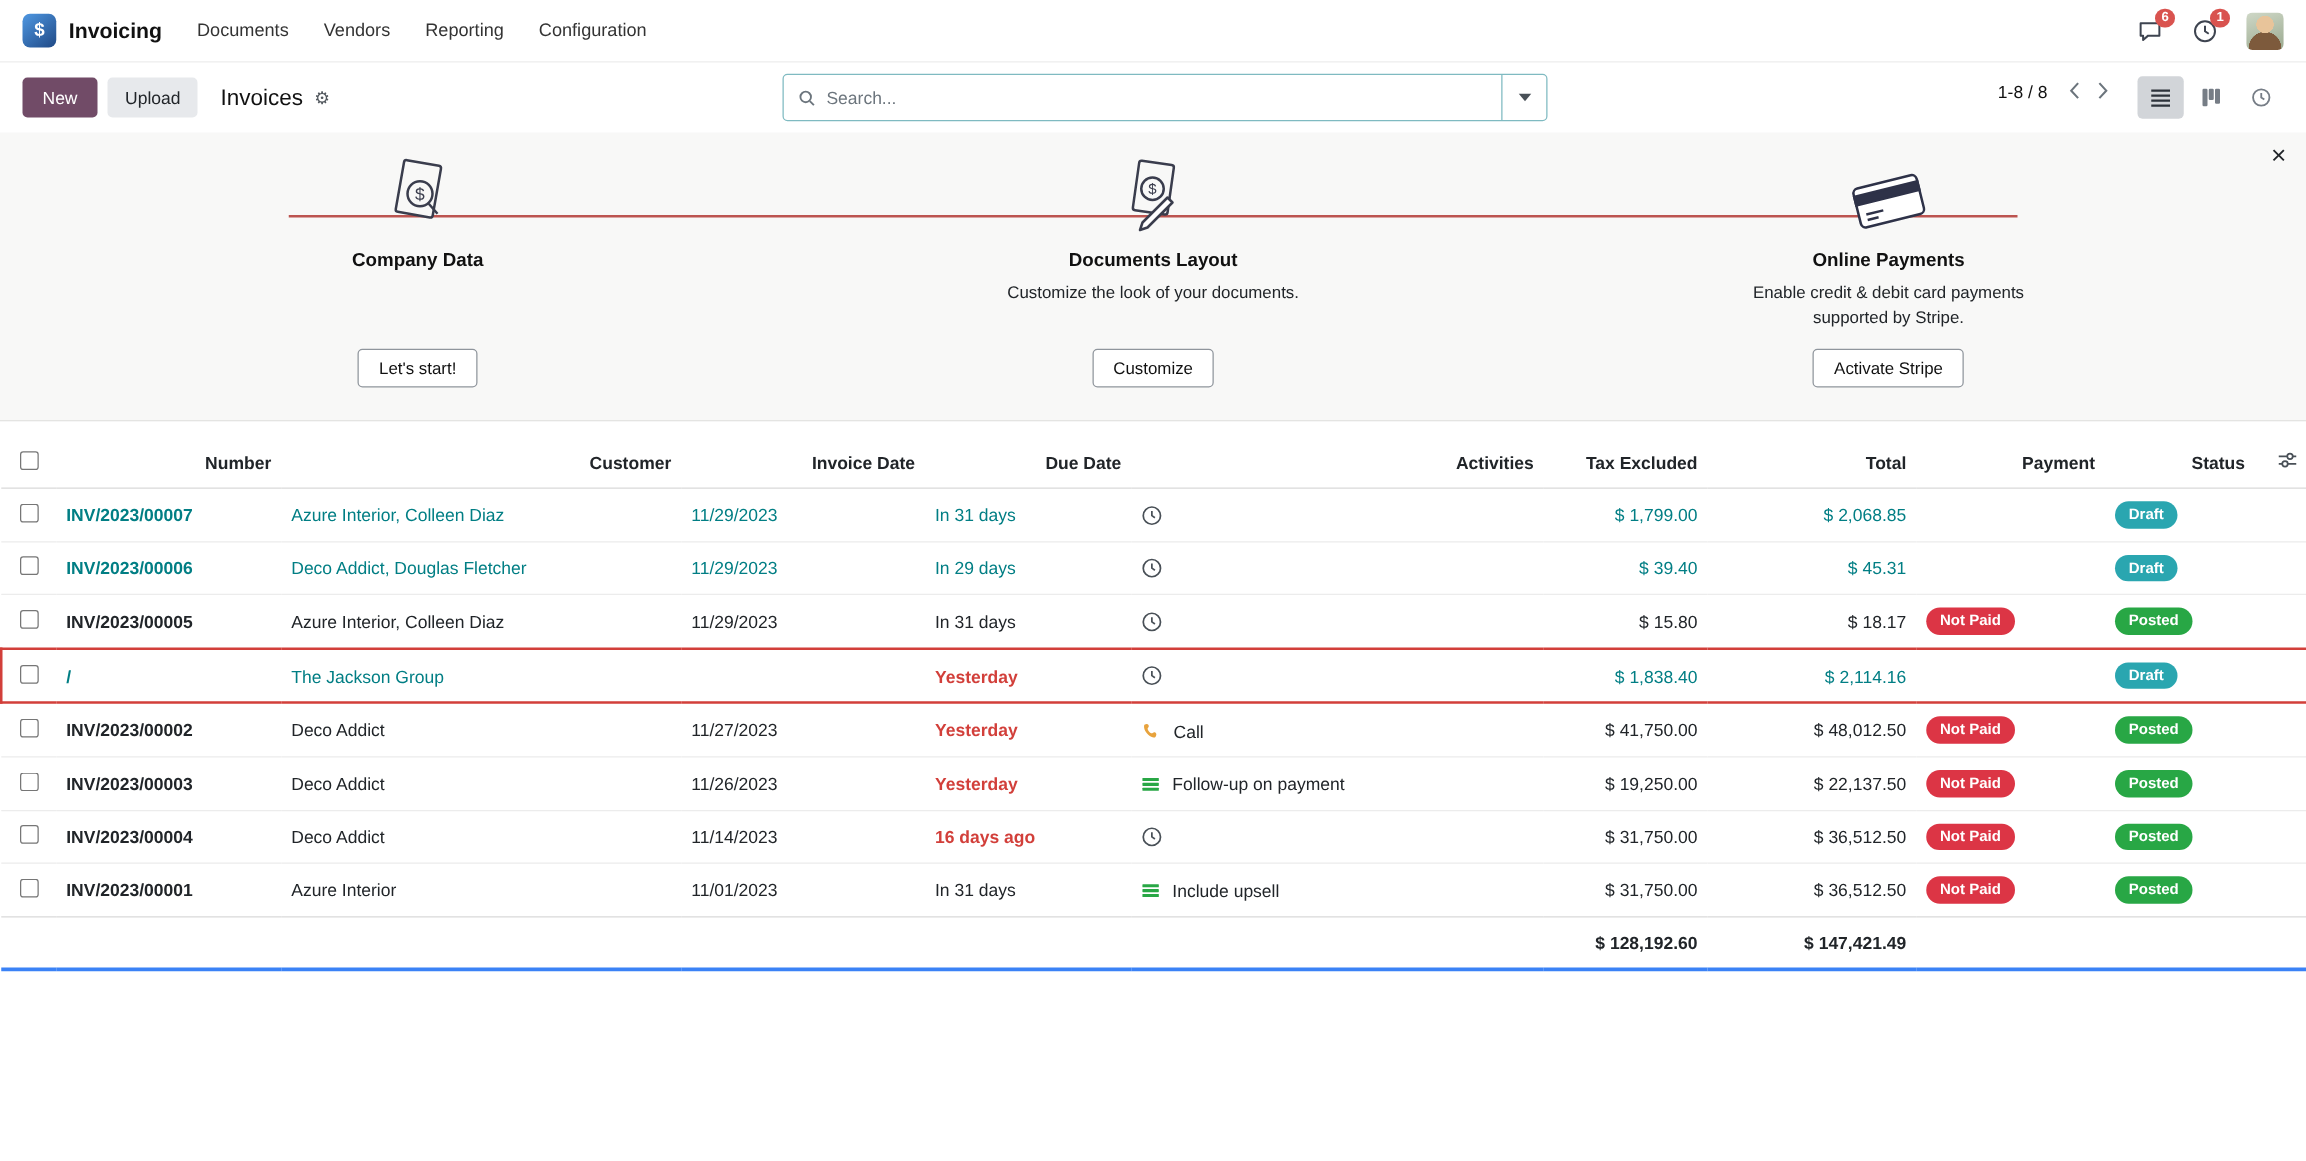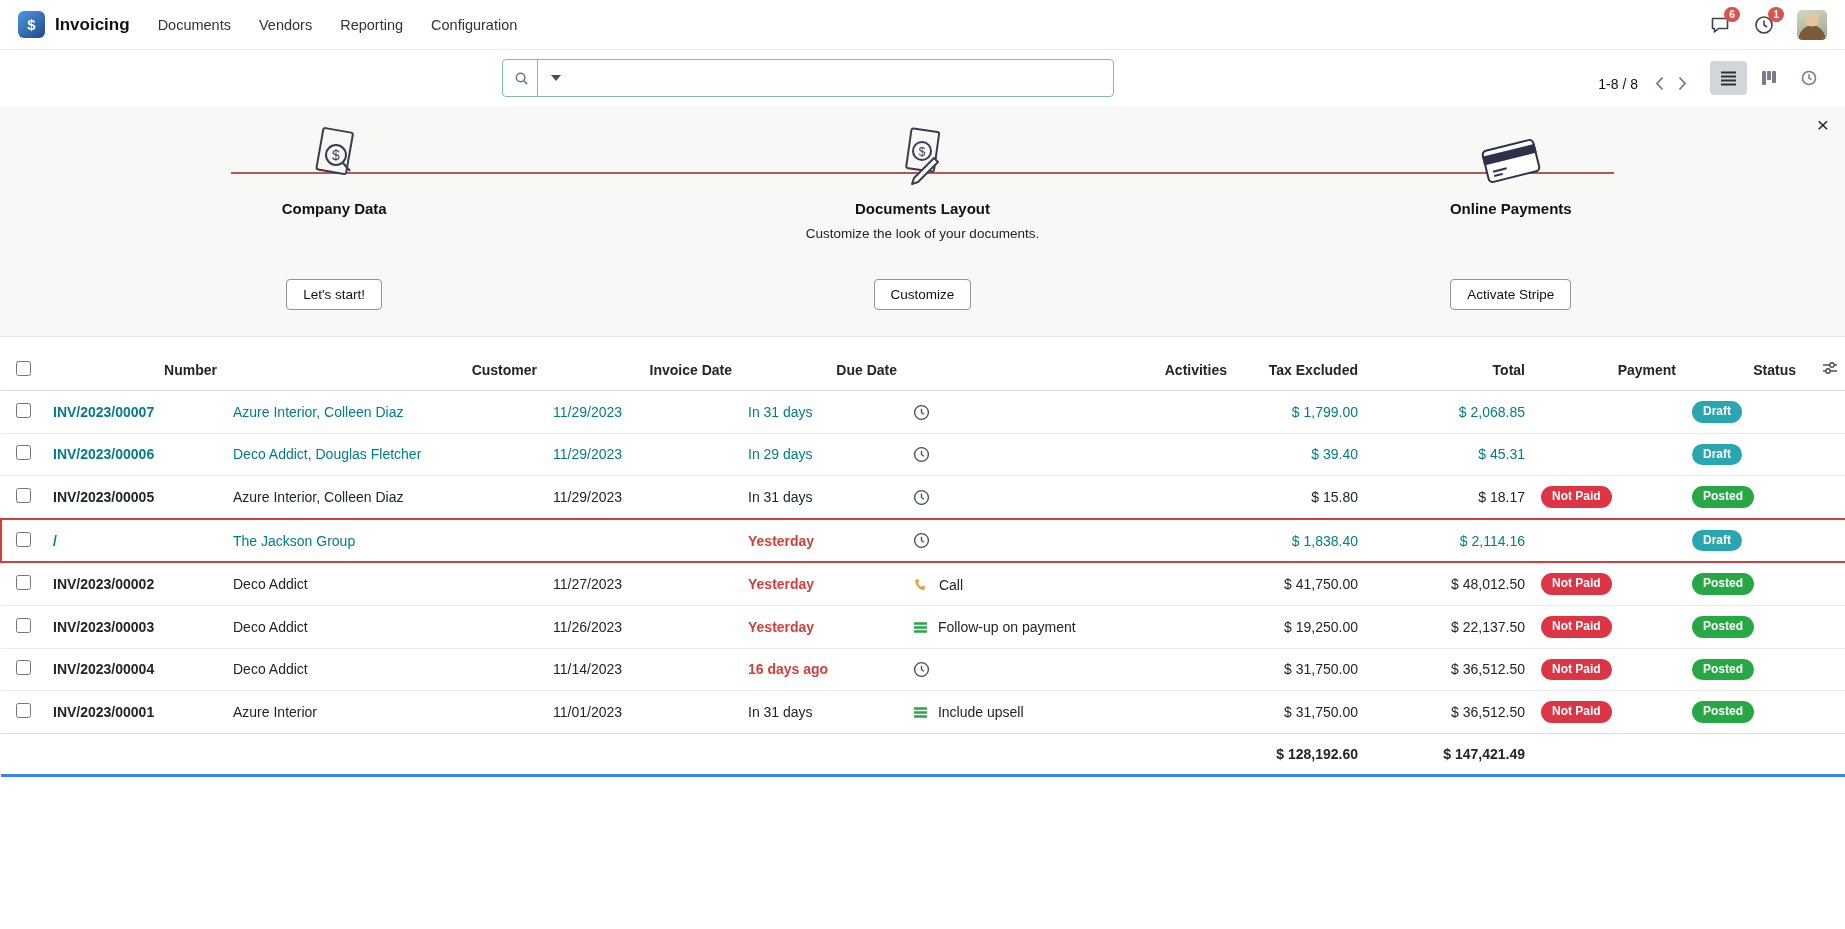--- a/index.html
+++ b/index.html
@@ -69,21 +69,21 @@
   .searchbar input::placeholder { color: #6c757d; }
   .search-caret {
     width: 36px; align-self: stretch; border-left: 1px solid #7fbac1;
     display: flex; align-items: center; justify-content: center; cursor: pointer;
   }
   .caret-down {
     width: 0; height: 0;
     border-left: 5px solid transparent; border-right: 5px solid transparent;
     border-top: 6px solid #495057;
   }
-  .cp-right { display: flex; align-items: flex-end; flex: 0 0 auto; }
+  .cp-right { display: flex; align-items: flex-start; flex: 0 0 auto; }
   .pager { display: flex; align-items: center; font-size: 14px; color: #111; margin-right: 16px; }
   .pager-text { margin-right: 10px; }
   .chev { background: none; border: none; padding: 4px 7px; display: flex; }
   .view-switcher { display: flex; gap: 3px; }
   .vs-btn {
     width: 37px; height: 34px; border: none; background: transparent; border-radius: 4px;
     display: flex; align-items: center; justify-content: center;
   }
   .vs-btn.active { background: #d2d5d9; }
 
@@ -177,28 +177,37 @@
         <circle cx="11" cy="11" r="8"></circle>
           <path d="M11 6.5V11l3 2"></path>
       </svg>
       <span class="badge-count">1</span>
     </div>
     <div class="avatar"></div>
   </div>
 </nav>
 
 <div class="control-panel">
+  <div class="cp-left">
+    <button class="btn-new">New</button>
+    <button class="btn-upload">Upload</button>
+    <div class="view-title">
+      <h1>Invoices</h1>
+      <button class="gear-btn">⚙</button>
+    </div>
+  </div>
   <div class="cp-center">
     <div class="searchbar">
       <span class="mag">
         <svg width="15" height="15" viewBox="0 0 16 16" fill="none" stroke="#6c757d" stroke-width="1.6">
           <circle cx="7" cy="7" r="4.5"></circle>
             <path d="M10.5 10.5L14 14"></path>
         </svg>
       </span>
+      <input type="text" placeholder="Search..." style="">
       <div class="search-caret">
         <span class="caret-down"></span>
       </div>
     </div>
   </div>
   <div class="cp-right">
     <div class="pager">
       <span class="pager-text">1-8 / 8</span>
       <button class="chev">
         <svg width="9" height="15" viewBox="0 0 9 15" fill="none" stroke="#6c757d" stroke-width="1.7">
@@ -276,20 +285,21 @@
         <svg width="84" height="66" viewBox="0 0 84 66" fill="none" stroke="#2e3248" stroke-width="2">
           <g transform="rotate(-14 42 36)">
             <rect x="16" y="20" width="52" height="32" rx="4" fill="#fff"></rect>
             <rect x="16" y="26" width="52" height="7" fill="#2e3248"></rect>
             <line x1="22" y1="42" x2="36" y2="42"></line>
             <line x1="22" y1="46.5" x2="31" y2="46.5"></line>
           </g>
         </svg>
       </div>
       <div class="ob-title">Online Payments</div>
+      <div class="ob-desc">Enable credit &amp; debit card payments supported by Stripe.</div>
       <div class="ob-action"><button class="ob-btn">Activate Stripe</button></div>
     </div>
 
   </div>
 </div>
 
 <div class="list-wrap">
   <table>
     <colgroup>
       <col style="width:44px">

